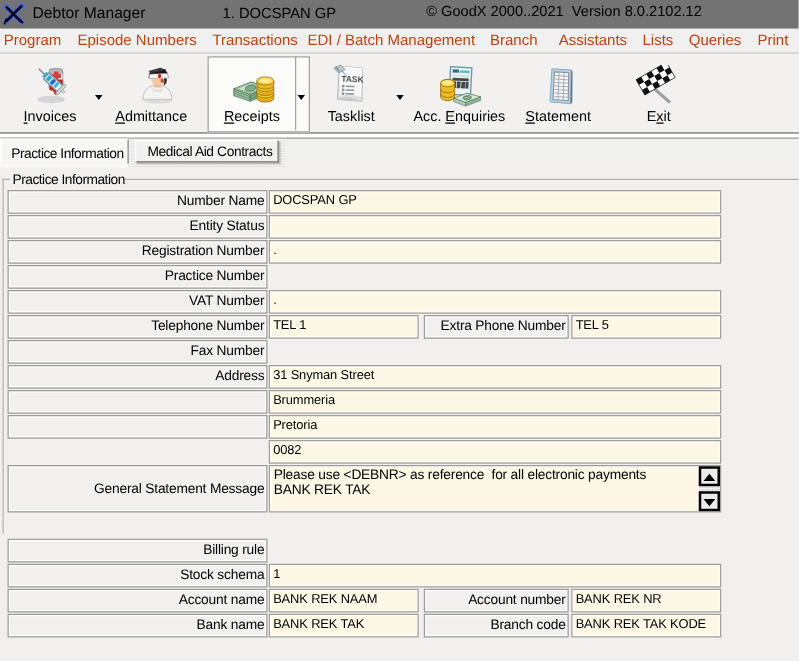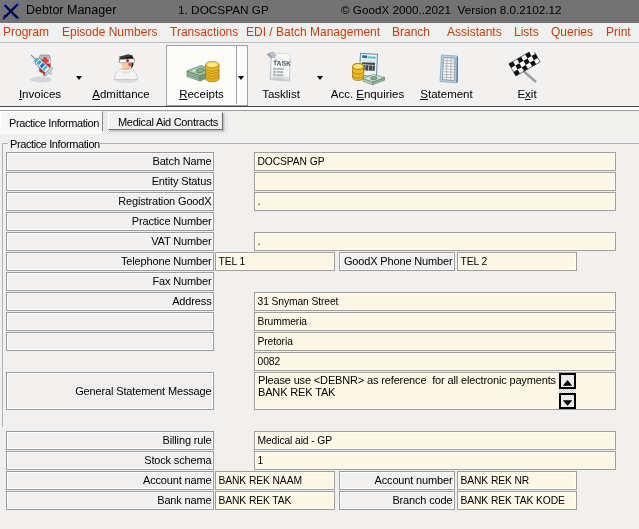--- a/index.html
+++ b/index.html
@@ -31,21 +31,21 @@
   
   #page{left:0;top:134px;width:639px;height:395px;background:#f1f0ee;}
   .fs-top{position:absolute;background:#b2b2b2;height:1px;}
   .fs-left{position:absolute;background:#b2b2b2;width:1px;}
   #legend{position:absolute;left:10px;top:4px;font-size:11px;letter-spacing:-0.4px;color:#000;}
   .lab{position:absolute;background:#f1f0ef;border:1px solid #9b9b9b;box-shadow:inset 0 0 0 1px #ffffff;font-size:11px;letter-spacing:-0.15px;color:#000;text-align:right;box-sizing:border-box;padding-right:3px;}
   .lab div{position:absolute;right:1.5px;top:50%;transform:translateY(-50%);white-space:nowrap;position:absolute;}
   .inp{position:absolute;background:#fdf7e6;border:1px solid #9f9e9d;box-shadow:inset 0 0 0 1px #fffdf4;font-size:10.3px;letter-spacing:-0.1px;color:#000;box-sizing:border-box;}
   .inp div{position:absolute;left:2.5px;top:50%;transform:translateY(-50%);white-space:nowrap;}
   .labw{left:6px;width:208px;height:18.5px;}
-  .inpw{left:215px;width:362px;height:18.5px;margin-left:39px;}
+  .inpw{left:215px;width:362px;height:18.5px;}
   .inph{left:215px;width:120px;height:18.5px;}
   .lab2{left:339px;width:116px;height:18.5px;}
   .inp2{left:457px;width:120px;height:18.5px;}
   
   .sbtn{position:absolute;width:17px;height:16px;background:#ebebea;border:2px solid #000;box-sizing:border-box;}
 </style>
 </head>
 <body>
 <div id="app">
 
@@ -225,35 +225,35 @@
   </div>
 
   <div id="page" class="abs">
 
     <div class="fs-top" style="left:2px;top:9px;width:6px;"></div>
     <div class="fs-top" style="left:100px;top:9px;width:539px;"></div>
     <div class="fs-left" style="left:2px;top:9px;height:284px;"></div>
     <div id="legend">Practice Information</div>
 
     <div class="lab labw" style="top:18px">
-        <div>Batch Name</div>
+        <div>Number Name</div>
       </div>
     <div class="inp inpw" style="top:18px">
         <div>DOCSPAN GP</div>
       </div>
 
     <div class="lab labw" style="top:38px">
         <div>Entity Status</div>
       </div>
     <div class="inp inpw" style="top:38px">
         <div></div>
       </div>
 
     <div class="lab labw" style="top:58px">
-        <div>Registration GoodX</div>
+        <div>Registration Number</div>
       </div>
     <div class="inp inpw" style="top:58px">
         <div>.</div>
       </div>
 
     <div class="lab labw" style="top:78px">
         <div>Practice Number</div>
       </div>
 
     <div class="lab labw" style="top:98px">
@@ -263,24 +263,24 @@
         <div>.</div>
       </div>
 
     <div class="lab labw" style="top:118px">
         <div>Telephone Number</div>
       </div>
     <div class="inp inph" style="top:118px">
         <div>TEL 1</div>
       </div>
     <div class="lab lab2" style="top:118px">
-        <div>GoodX Phone Number</div>
+        <div>Extra Phone Number</div>
       </div>
     <div class="inp inp2" style="top:118px">
-        <div>TEL 2</div>
+        <div>TEL 5</div>
       </div>
 
     <div class="lab labw" style="top:138px">
         <div>Fax Number</div>
       </div>
 
     <div class="lab labw" style="top:158px">
         <div>Address</div>
       </div>
     <div class="inp inpw" style="top:158px">
@@ -319,23 +319,20 @@
     </div>
     <div class="sbtn" style="left:559px;top:258.5px;">
       <svg width="13" height="12" viewBox="0 0 13 12">
           <path d="M6.5 9 L11.2 3.2 H1.8 z" fill="#000"></path>
         </svg>
     </div>
 
     <div class="lab labw" style="top:297px">
         <div>Billing rule</div>
       </div>
-    <div class="inp inpw" style="top:297px">
-        <div>Medical aid - GP</div>
-      </div>
 
     <div class="lab labw" style="top:317px">
         <div>Stock schema</div>
       </div>
     <div class="inp inpw" style="top:317px">
         <div>1</div>
       </div>
 
     <div class="lab labw" style="top:337px">
         <div>Account name</div>

